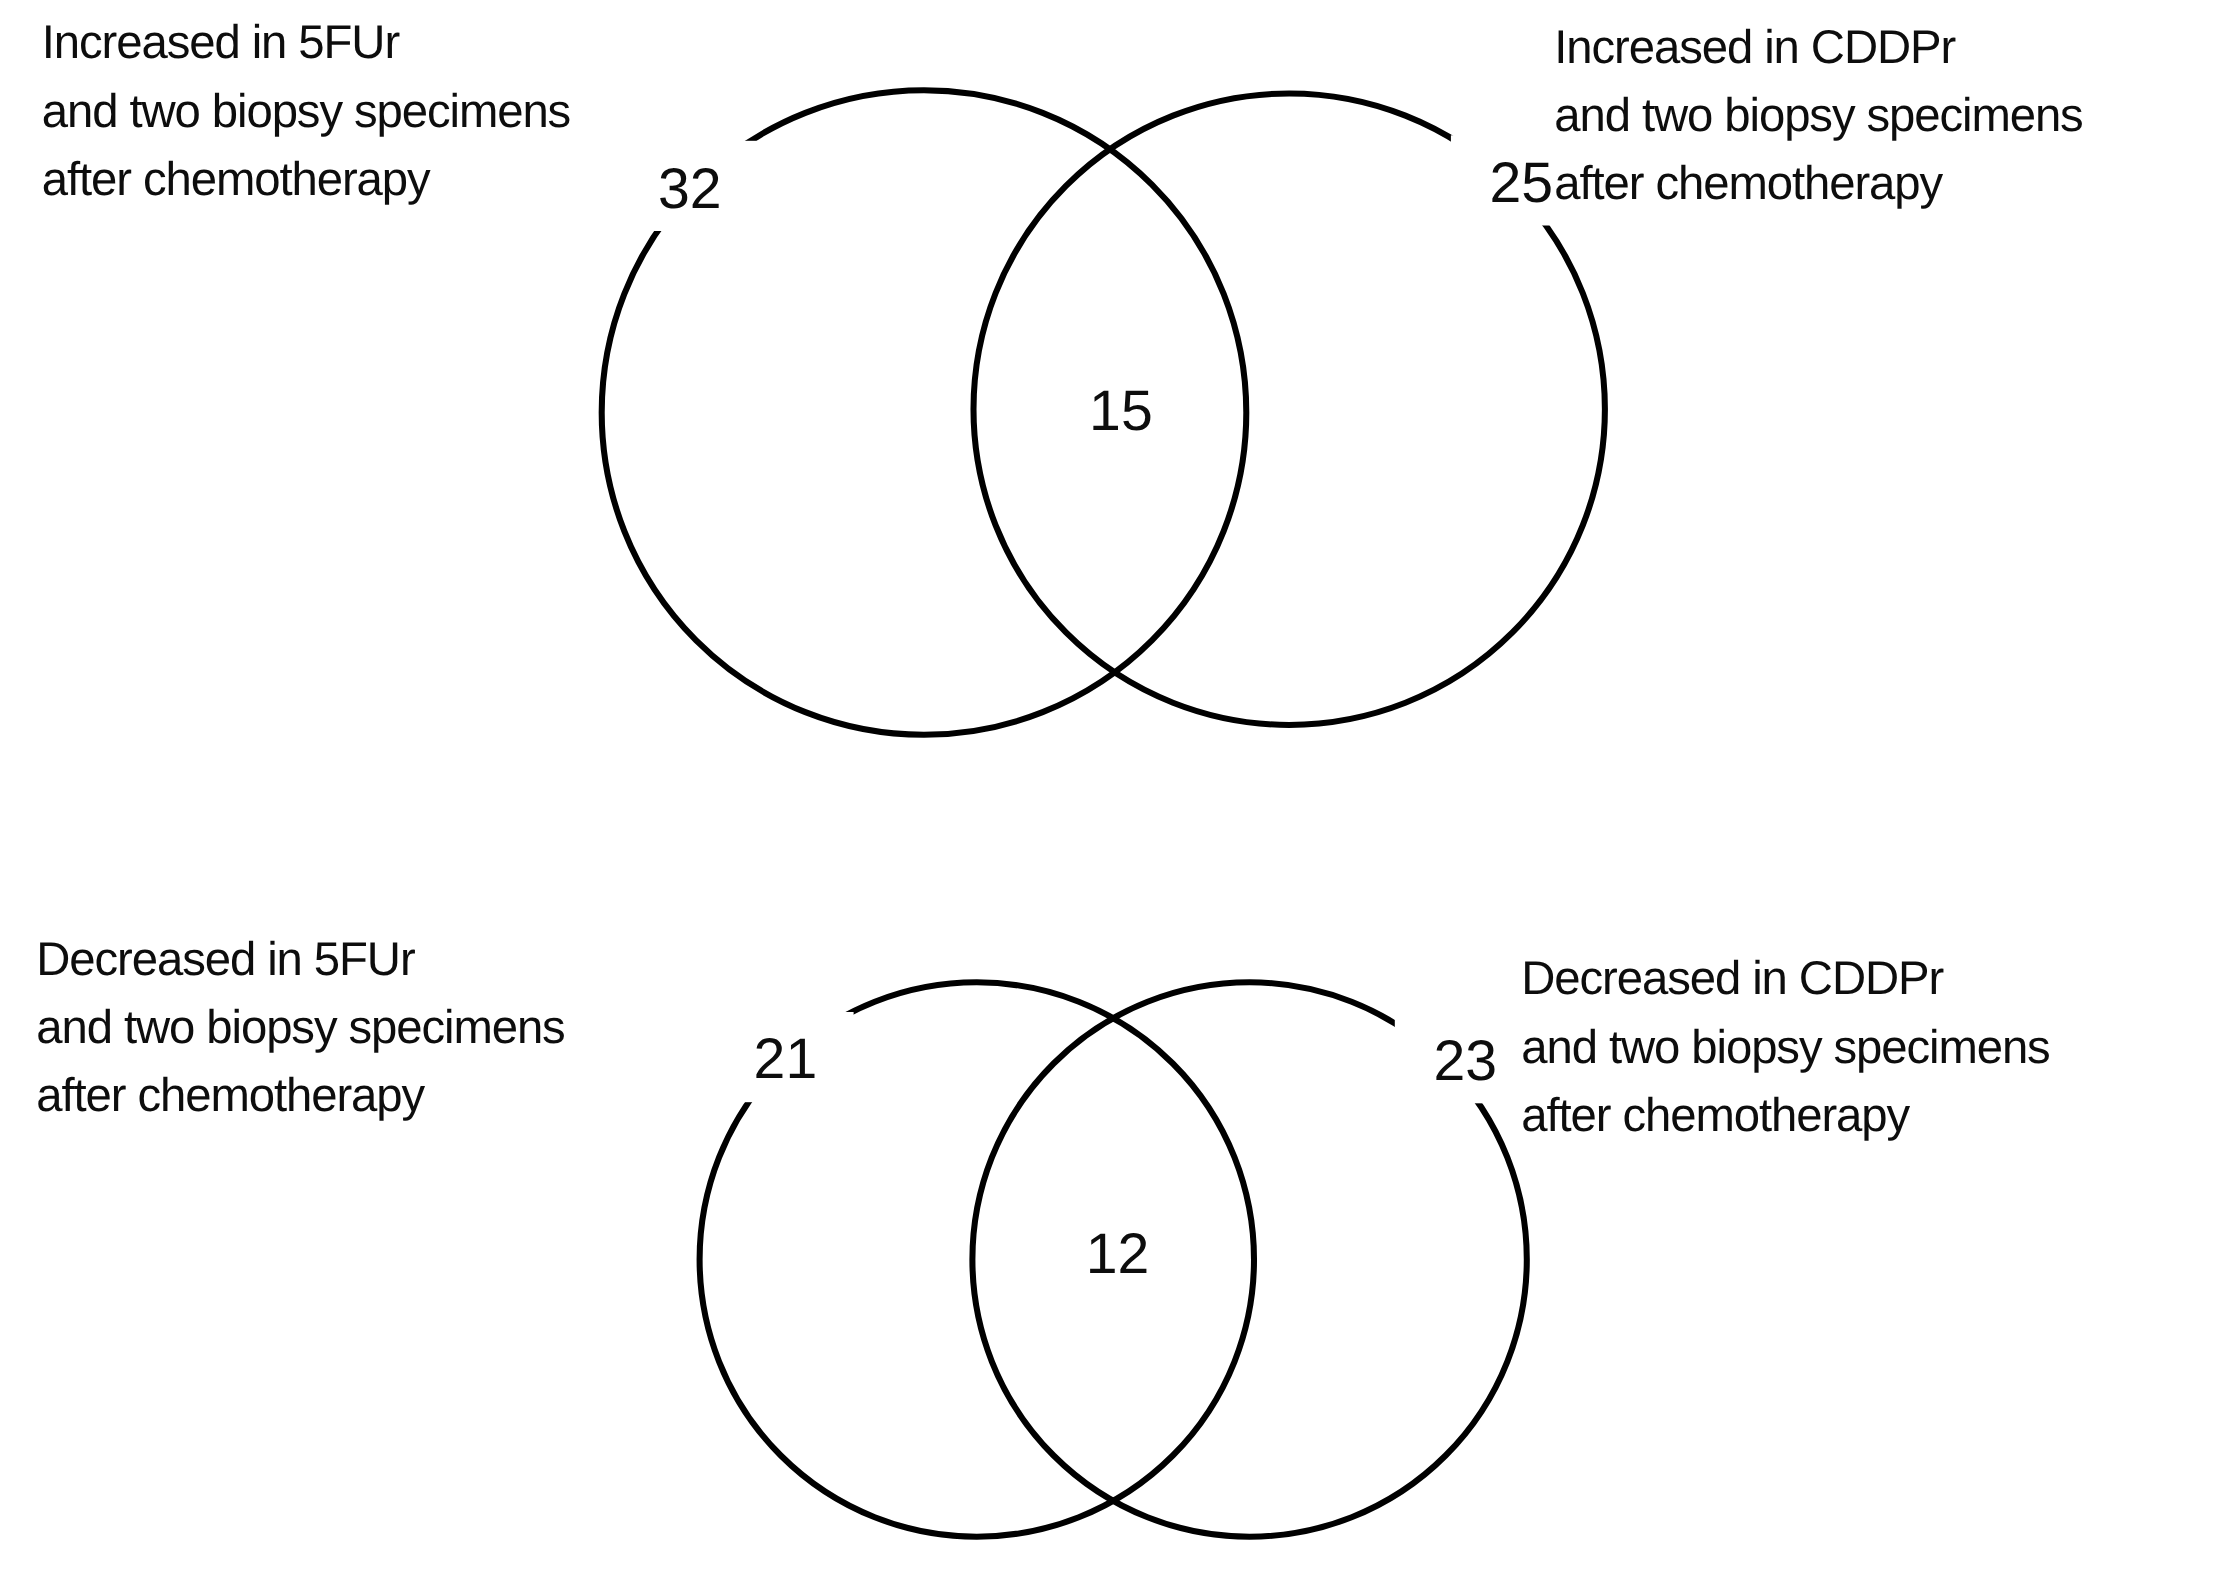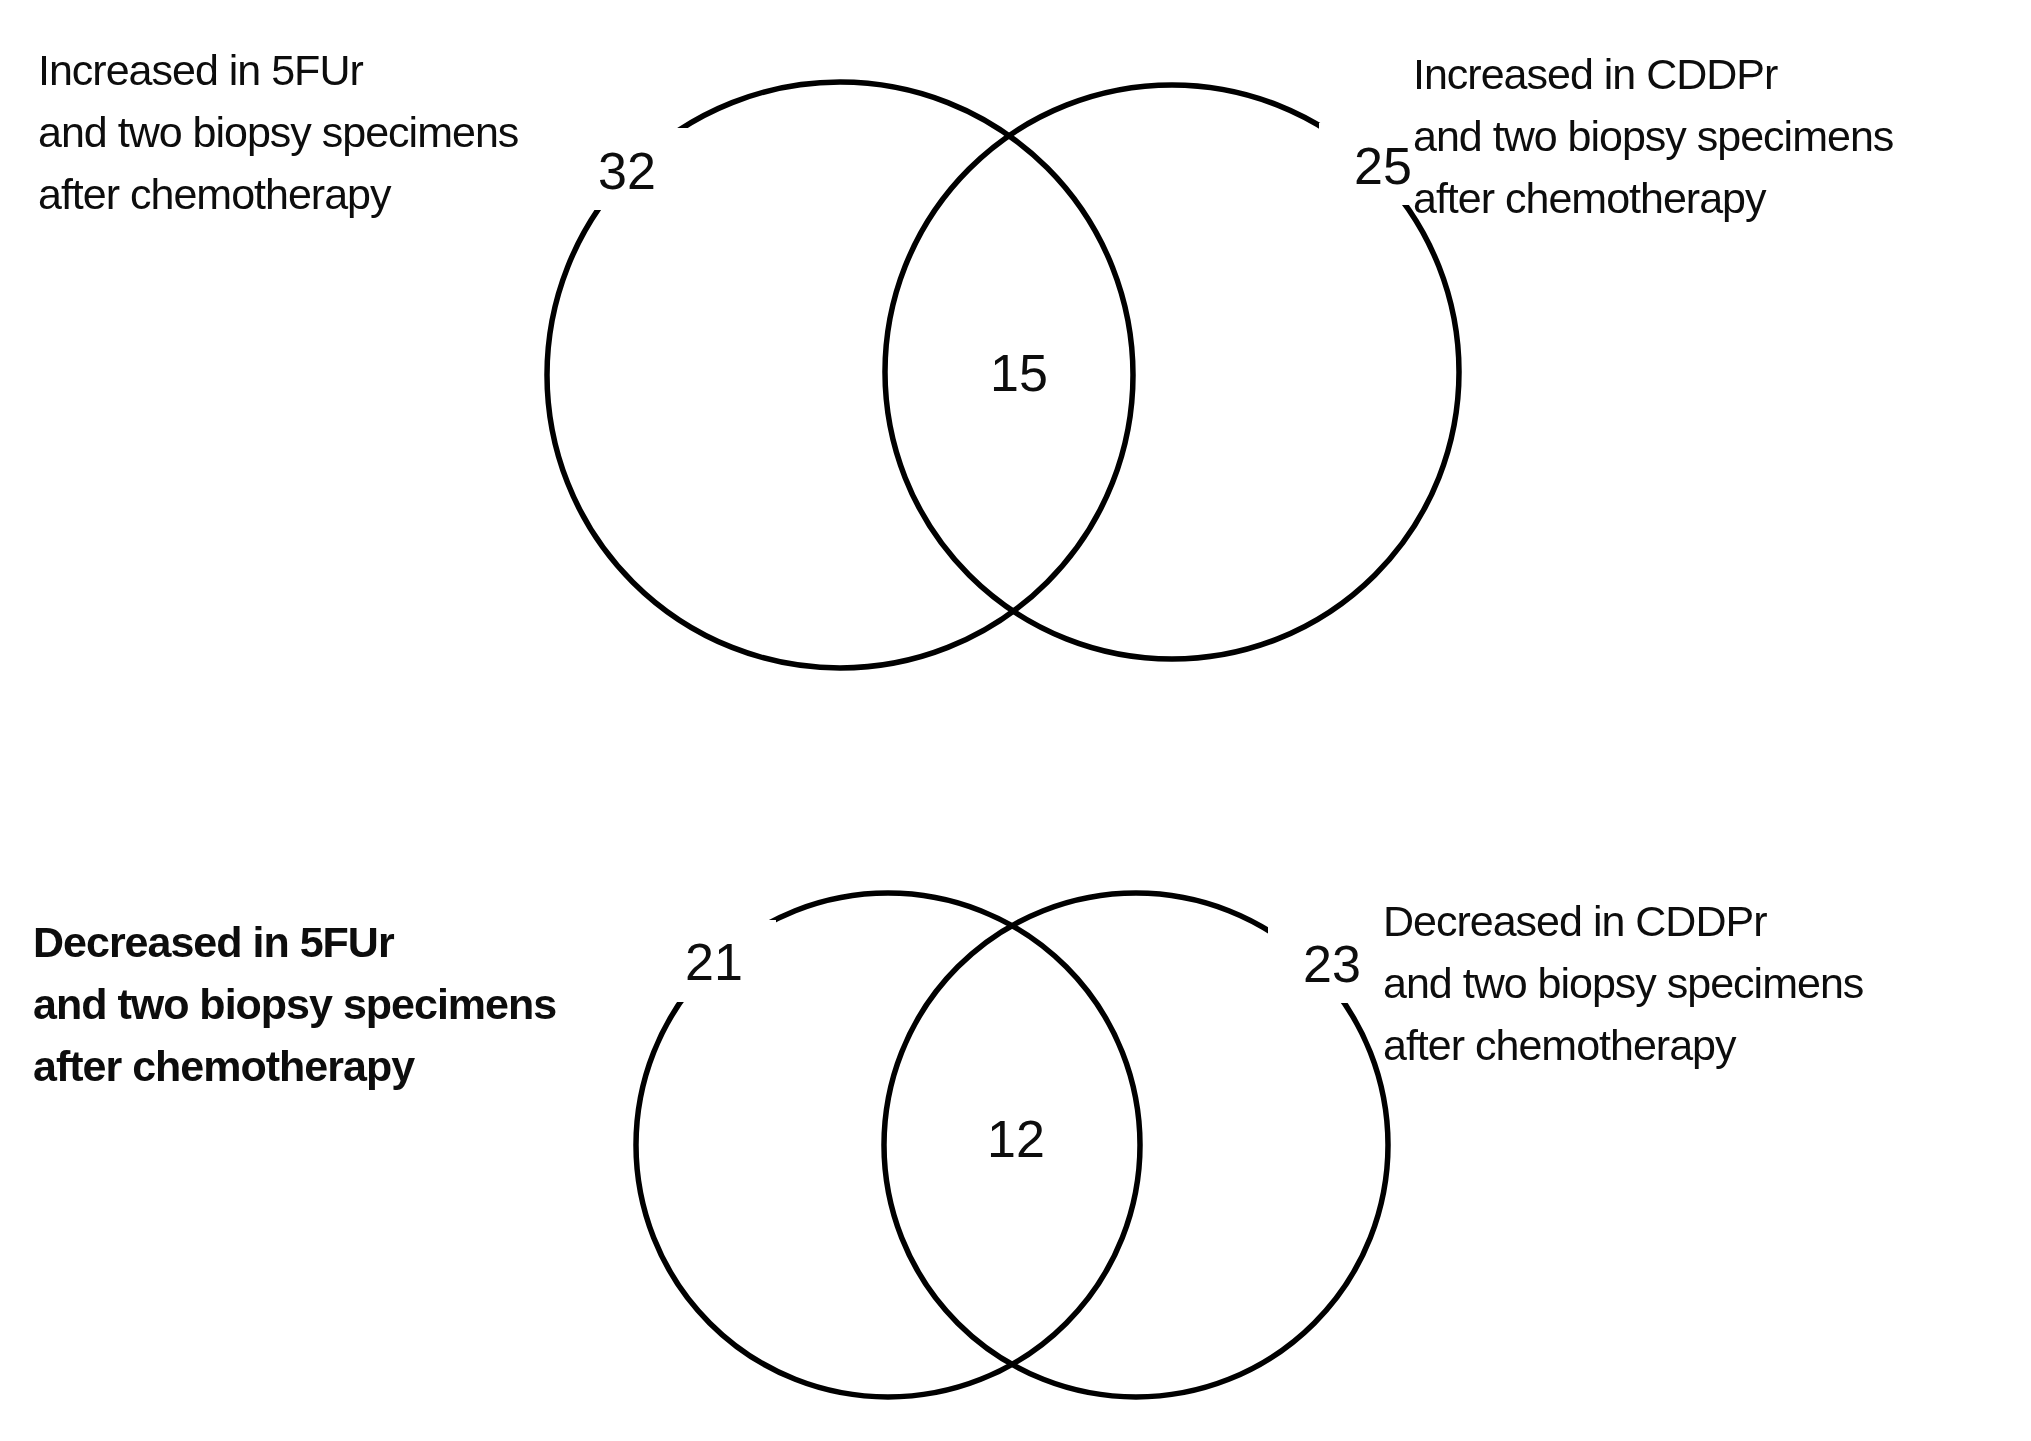--- a/index.html
+++ b/index.html
@@ -37,21 +37,20 @@
     fill: #0d0d0d;
     text-anchor: middle;
   }
   .set-label {
     position: absolute;
     color: #0d0d0d;
     font-size: 43px;
     line-height: 62px;
     letter-spacing: -1px;
     white-space: nowrap;
-    margin-top: 31px;
   }
   .set-label span {
     display: block;
   }
 </style>
 </head>
 <body>
 
 <div class="stage">
 
@@ -82,21 +81,21 @@
     <span>and two biopsy specimens</span>
     <span>after chemotherapy</span>
   </div>
 
   <div class="set-label" style="left:1413px; top:12px;">
     <span>Increased in CDDPr</span>
     <span>and two biopsy specimens</span>
     <span>after chemotherapy</span>
   </div>
 
-  <div class="set-label" style="left:33px; top:880px;font-weight:bold;">
+  <div class="set-label" style="left:33px; top:841px;">
     <span>Decreased in 5FUr</span>
     <span>and two biopsy specimens</span>
     <span>after chemotherapy</span>
   </div>
 
   <div class="set-label" style="left:1383px; top:859px;">
     <span>Decreased in CDDPr</span>
     <span>and two biopsy specimens</span>
     <span>after chemotherapy</span>
   </div>

